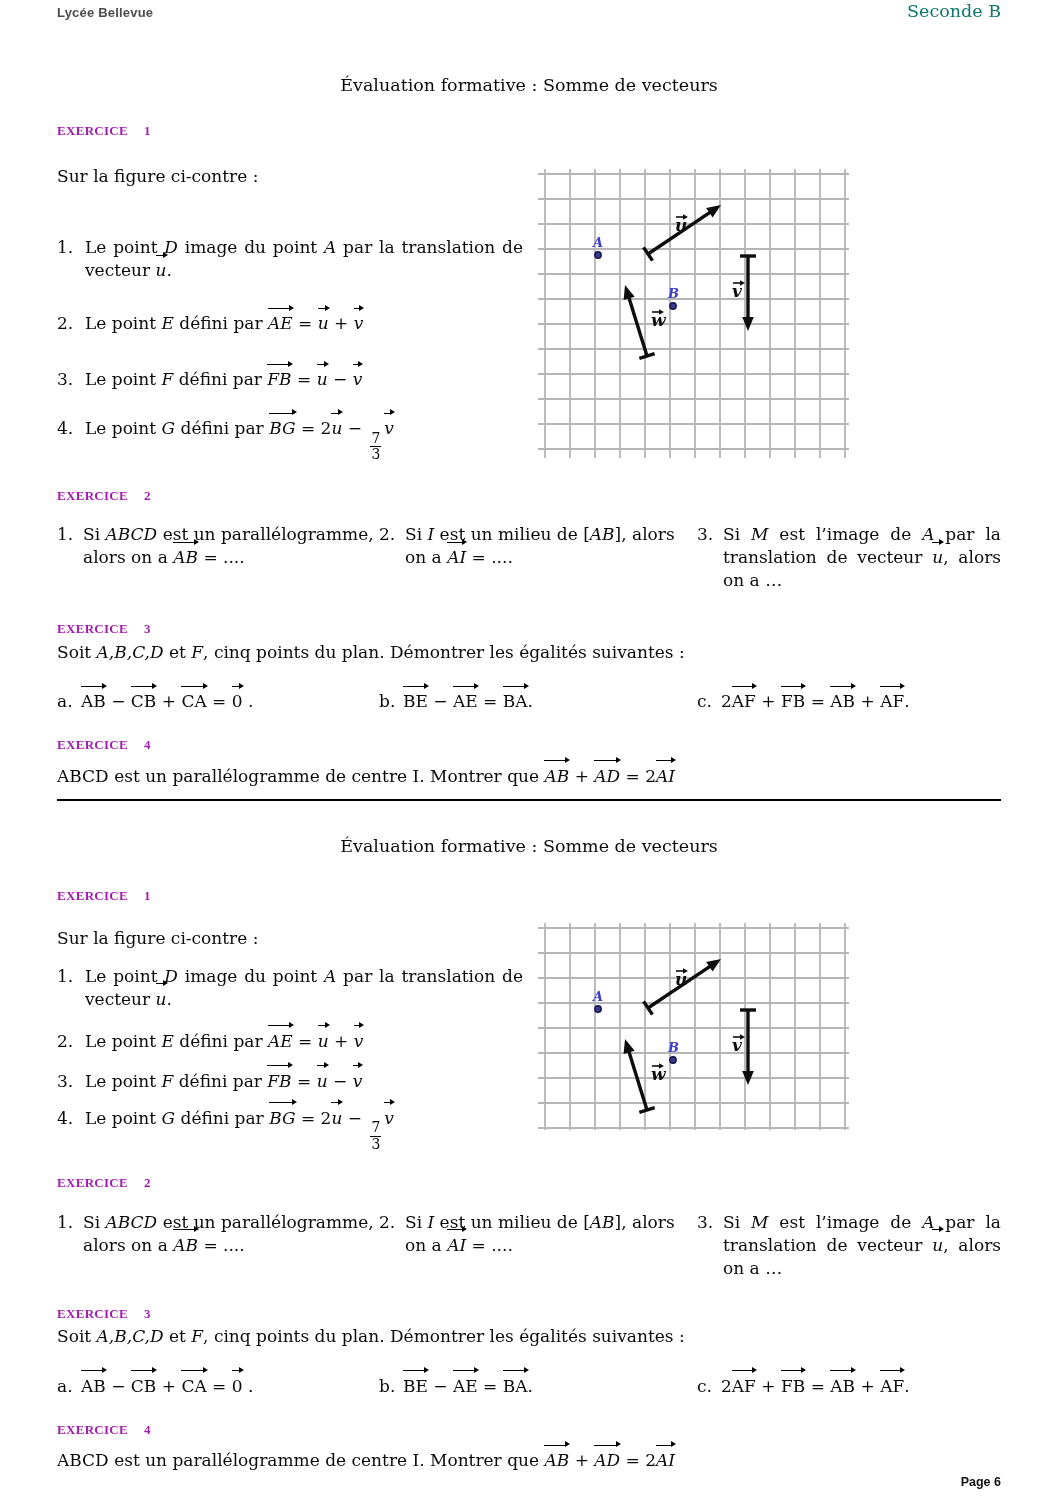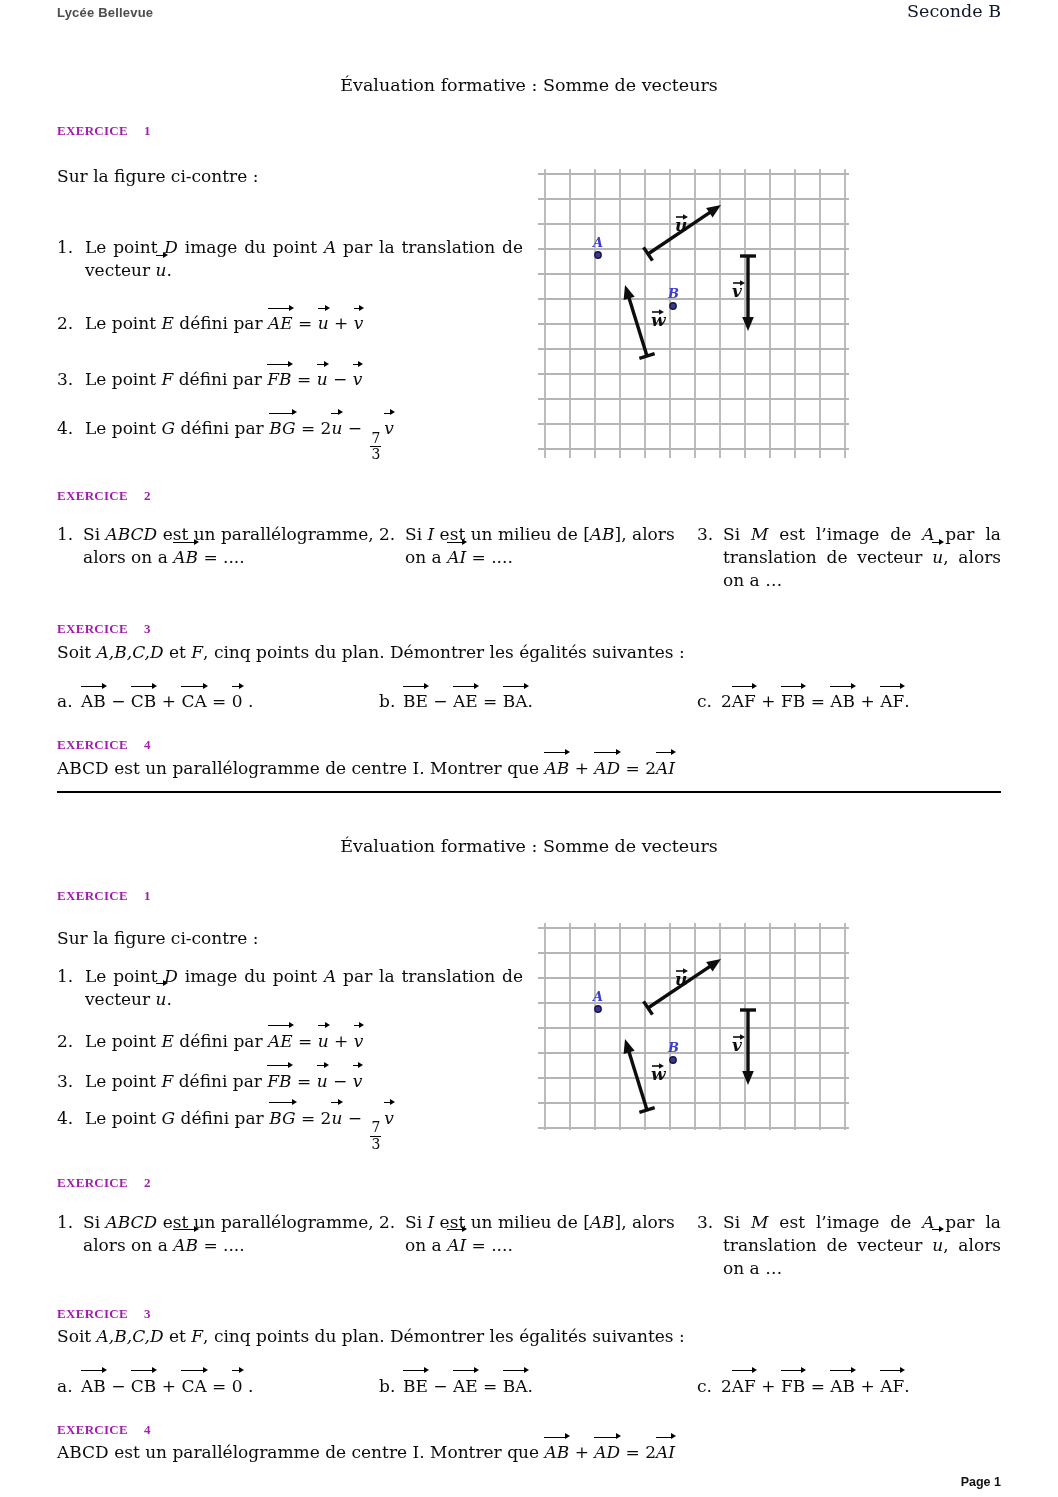--- a/index.html
+++ b/index.html
@@ -7,21 +7,21 @@
     width:1058px;height:1497px;background:#ffffff;color:#0b0b0b;
     font-family:"DejaVu Serif", serif;font-size:17px;line-height:1.35;
     position:relative;overflow:hidden;
   }
   .half{position:relative;padding:0 57px;width:944px;}
   .half-a{height:802px;}
   .half-b{height:695px;}
 
   .page-header{display:flex;justify-content:space-between;align-items:baseline;}
   .school{font-family:"Liberation Sans", sans-serif;font-size:13px;color:#4d4d4d;font-weight:600;letter-spacing:.2px;}
-  .grade{font-size:17.5px;color:#0f172a;}
+  .grade{font-size:17.5px;color:#0f766e;}
 
   .doc-title{text-align:center;font-weight:normal;font-size:17.5px;}
   .half-a .doc-title{margin-top:50px;}
   .half-b .doc-title{padding-top:33px;}
 
   .ex-head{font-family:Liberation Serif, serif;font-weight:bold;color:#a21caf;
            font-size:13px;letter-spacing:.3px;line-height:1.1;}
   .ex-head .num{margin-left:16px;}
 
   .half-a .h-ex1{margin-top:27px;}
@@ -57,21 +57,21 @@
   .cell-just .t{text-align:justify;}
 
   .half-a .h-ex3{margin-top:30px;}
   .half-b .h-ex3{margin-top:27px;}
   .ex3intro{margin-top:4px;}
   .eqrow{margin-top:19px;padding-top:8px;}
   .eqrow .enum .n{width:24px;}
 
   .half-a .h-ex4{margin-top:25px;}
   .half-b .h-ex4{margin-top:25px;}
-  .ex4line{margin-top:4px;}
+  .ex4line{margin-top:12px;}
 
   .rule{margin-top:11px;border-top:2.2px solid #000;height:0;}
 
   .footer{position:absolute;top:1474px;right:57px;font-family:"Liberation Sans", sans-serif;
           font-size:12.5px;font-weight:bold;color:#111;}
 
   
   .it{font-style:italic;}
   .vec{position:relative;display:inline-block;font-style:normal;}
   .vec.it{font-style:italic;}
@@ -334,14 +334,14 @@
         <span class="t math"><span>2</span><span class="vec">AF</span><span> + </span><span class="vec">FB</span><span> = </span><span class="vec">AB</span><span> + </span><span class="vec">AF</span><span>.</span></span>
       </div>
     </div>
 
     <div class="ex-head h-ex4">
       <span>EXERCICE</span><span class="num">4</span>
     </div>
     <p class="ex4line math"><span>ABCD est un parallélogramme de centre I. Montrer que </span><span class="vec it">AB</span><span> + </span><span class="vec it">AD</span><span> = 2</span><span class="vec it">AI</span></p>
   </section>
 
-  <div class="footer">Page 1</div>
+  <div class="footer">Page 6</div>
 </div>
 
 </body></html>

